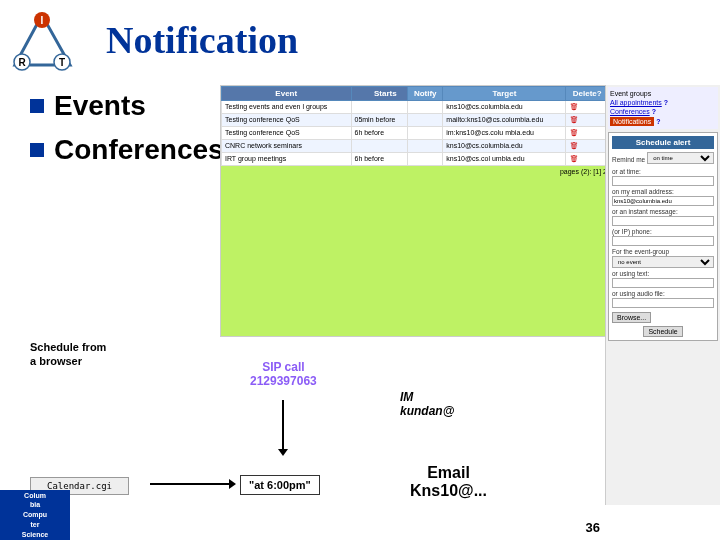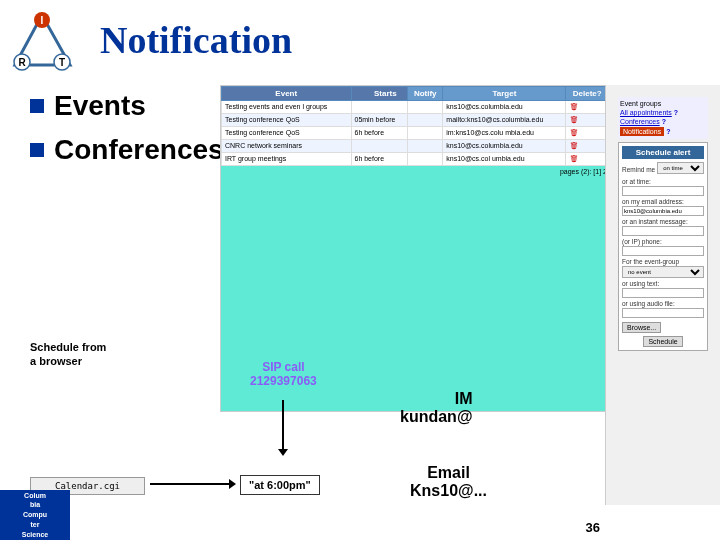--- a/index.html
+++ b/index.html
@@ -19,21 +19,21 @@
       top: 10px;
       left: 10px;
       width: 70px;
       height: 70px;
     }
 
     
     .main-title {
       position: absolute;
       top: 18px;
-      left: 100px;
+      left: 106px;
       font-size: 38px;
       font-weight: bold;
       color: #003399;
       font-family: 'Times New Roman', serif;
     }
 
     
     .bullet-list {
       position: absolute;
       top: 90px;
@@ -57,22 +57,22 @@
       margin-right: 10px;
       flex-shrink: 0;
     }
 
     
     .table-panel {
       position: absolute;
       top: 85px;
       left: 220px;
       width: 390px;
-      height: 327px;
-      background: #5eead4;
+      height: 252px;
+      background: #bef264;
       border: 1px solid #ccc;
       overflow: hidden;
       font-size: 8px;
     }
 
     .table-panel table {
       width: 100%;
       border-collapse: collapse;
     }
 
@@ -120,21 +120,21 @@
     
     .right-panel {
       position: absolute;
       top: 85px;
       right: 0;
       width: 115px;
       height: 420px;
       background: #f0f0f0;
       border-left: 1px solid #ccc;
       font-size: 7px;
-      padding: 12px;
+      padding: 2px;
     }
 
     .right-panel-top {
       background: #eef;
       padding: 2px;
       margin-bottom: 2px;
       font-size: 7px;
     }
 
     .right-panel-top div {
@@ -290,34 +290,35 @@
       border-left: 5px solid transparent;
       border-right: 5px solid transparent;
       border-top: 7px solid #000;
     }
 
     
     .im-box {
       position: absolute;
       top: 50px;
       left: 370px;
-      font-size: 16px;
-      font-weight: bold;
-      color: #000;
-      text-align: right;
+      font-size: 12px;
+      font-weight: bold;
+      color: #000;
+      text-align: left;
+      font-style: italic;
     }
 
     
     .calendar-cgi-box {
       position: absolute;
       bottom: 5px;
       left: 0;
       background: #eee;
       border: 1px solid #999;
-      padding: 3px 24px;
+      padding: 3px 16px;
       font-size: 9px;
       color: #000;
       font-family: monospace;
     }
 
     
     .arrow-cal {
       position: absolute;
       bottom: 15px;
       left: 120px;

